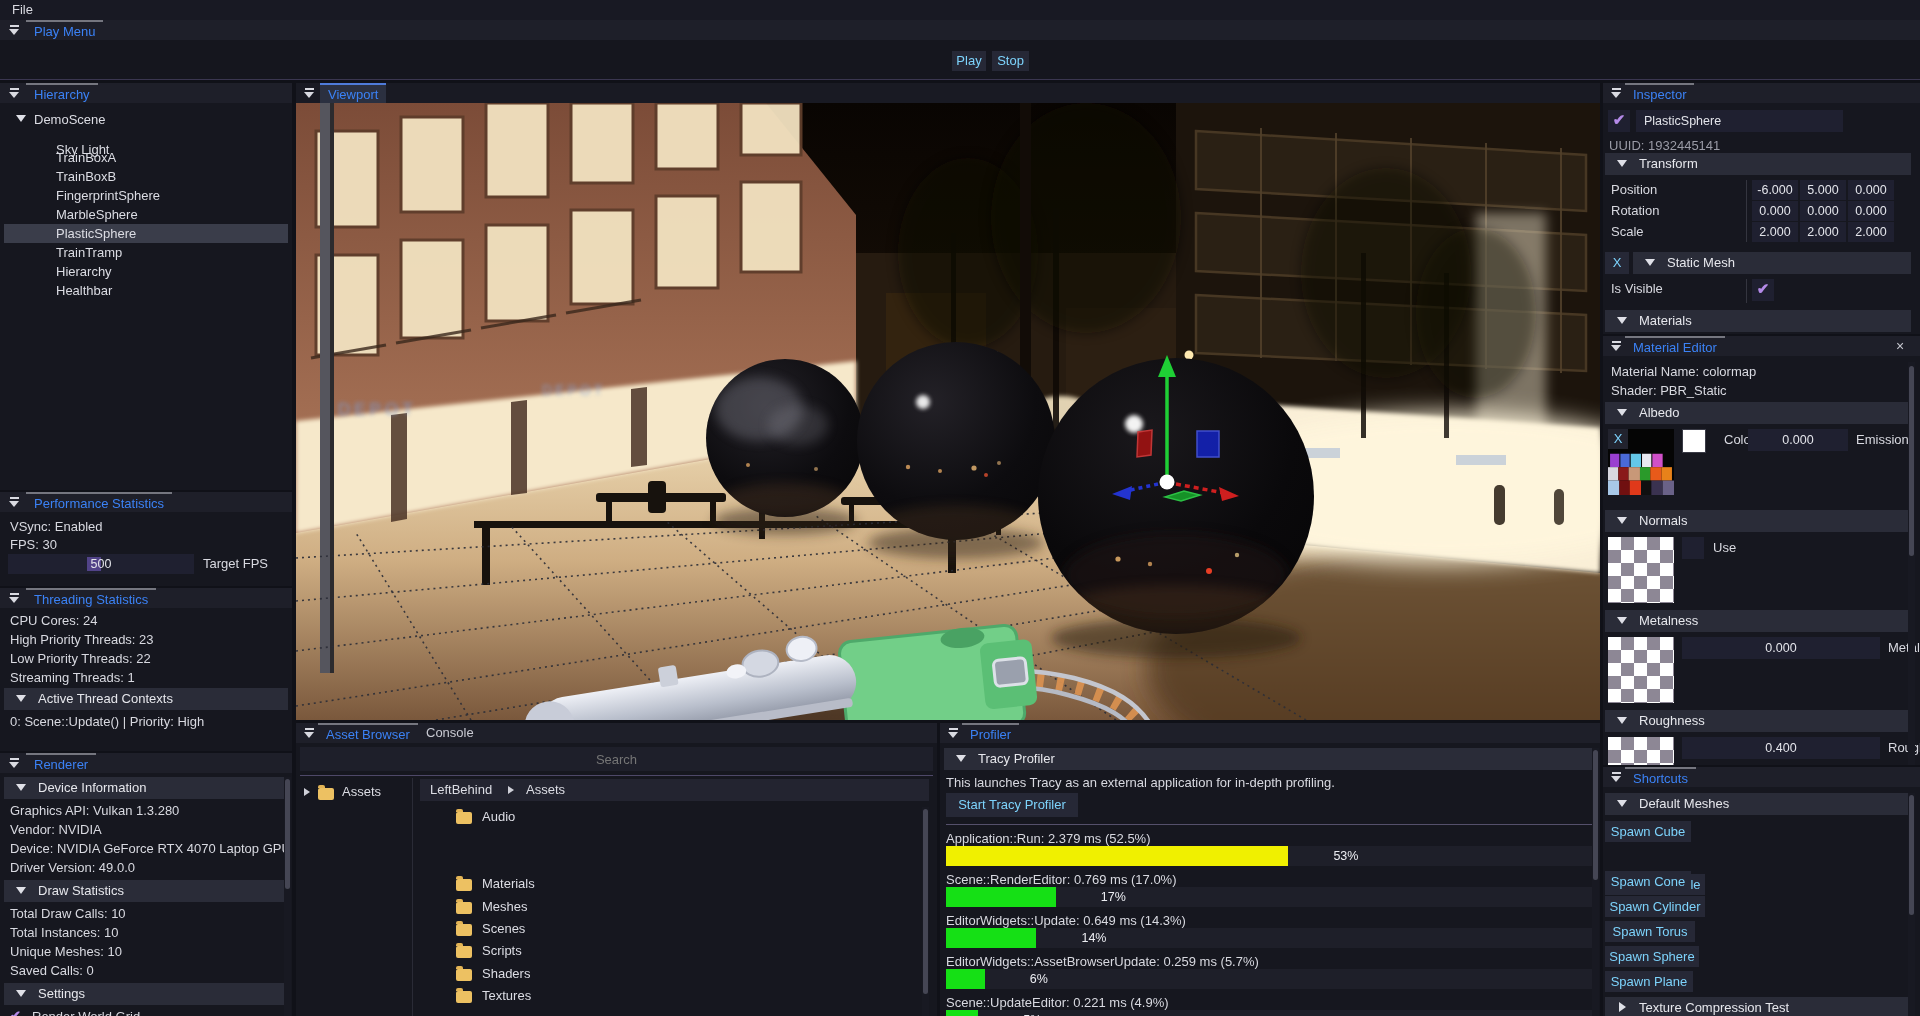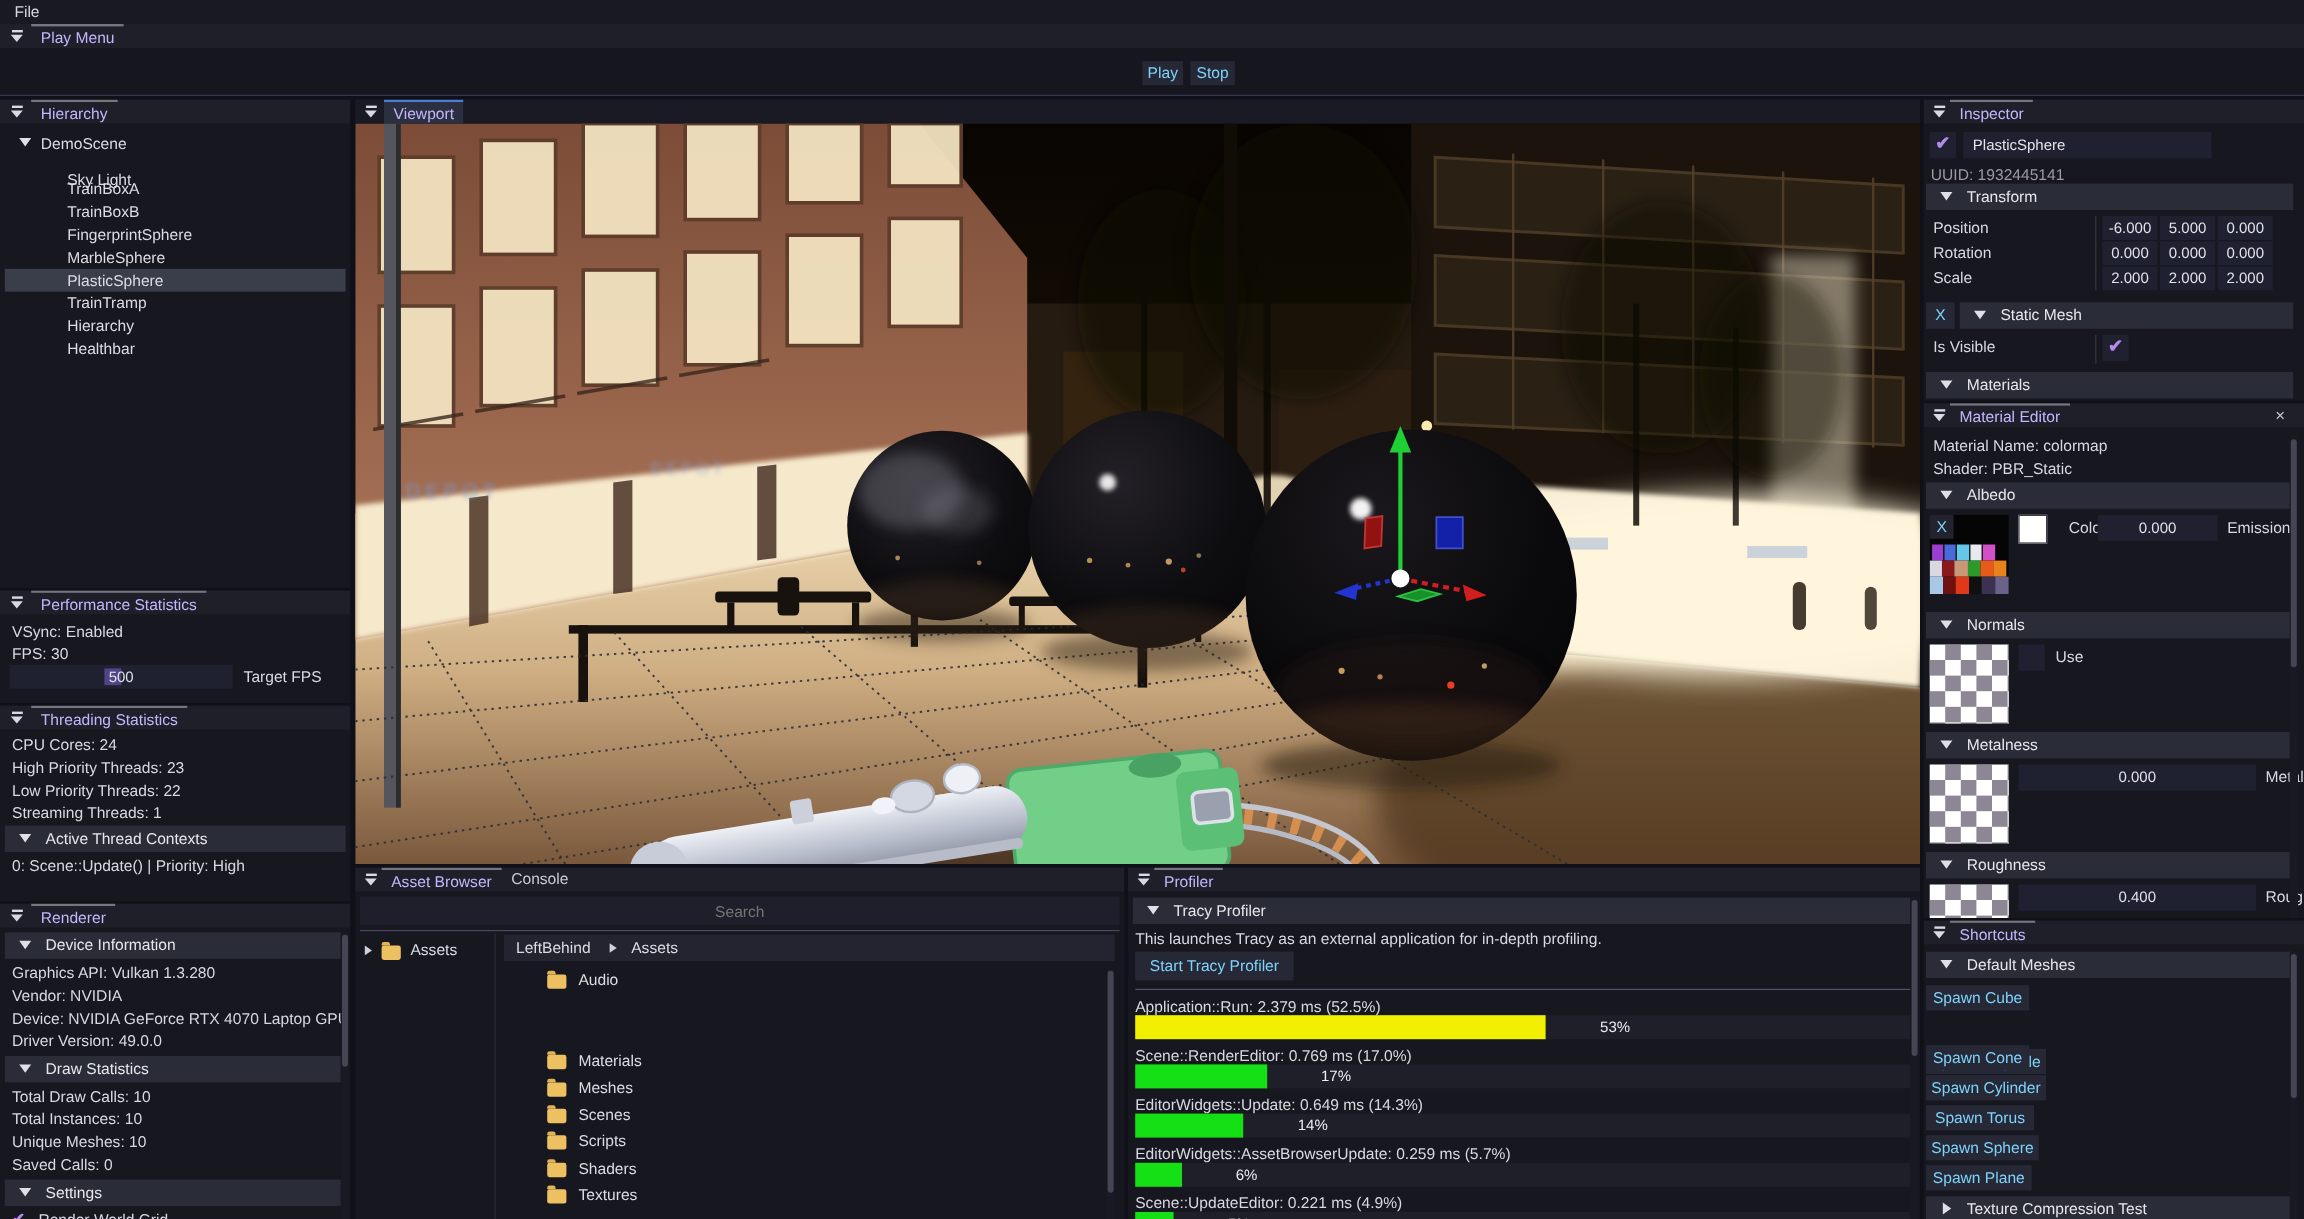--- a/index.html
+++ b/index.html
@@ -3,21 +3,21 @@
 <meta charset="utf-8">
 <style>
   html,body{margin:0;padding:0;background:#0e0f15;}
   #root{position:relative;width:1920px;height:1016px;background:#101118;font-family:"Liberation Sans",sans-serif;font-size:13px;color:#dcdde4;overflow:hidden;}
   .abs{position:absolute;}
   .panel{position:absolute;background:#16171f;overflow:hidden;}
   .phdr{position:absolute;left:0;top:0;right:0;height:20px;background:#1e1f29;}
   .cicon{position:absolute;top:5px;width:11px;height:11px;}
   .cicon::before{content:"";position:absolute;top:0;left:1px;right:1px;height:2px;background:#d9dae1;}
   .cicon::after{content:"";position:absolute;top:4px;left:0;border-left:5.5px solid transparent;border-right:5.5px solid transparent;border-top:6.5px solid #d9dae1;}
-  .tab{position:absolute;top:0;height:20px;line-height:18px;padding:1px 8px 0;border-top:2px solid #75767f;box-sizing:border-box;color:#c4b5fd;white-space:nowrap;}
+  .tab{position:absolute;top:0;height:20px;line-height:18px;padding:1px 8px 0;border-top:2px solid #75767f;box-sizing:border-box;color:#3b82f6;white-space:nowrap;}
   .tab.vp{background:#2b3040;border-top-color:#4f7bd9;}
   .tab.plain{border-top:none;color:#c9cad2;}
   .shdr{position:absolute;background:#2a2c38;height:22px;color:#e6e7ec;white-space:nowrap;}
   .shdr .tri{position:absolute;left:12px;top:7px;width:0;height:0;border-left:5px solid transparent;border-right:5px solid transparent;border-top:7px solid #dfe0e7;}
   .shdr .trir{position:absolute;left:14px;top:5px;width:0;height:0;border-top:5px solid transparent;border-bottom:5px solid transparent;border-left:7px solid #dfe0e7;}
   .shdr .lbl{position:absolute;left:34px;top:3px;}
   .ln{position:absolute;color:#d8d9e0;white-space:nowrap;}
   .dim{color:#9a9ba6;}
   .field{position:absolute;background:#1f2030;color:#e3e4ea;text-align:center;font-size:12.5px;box-sizing:border-box;}
   .btn{position:absolute;background:#262836;color:#7dd3fc;text-align:center;box-sizing:border-box;white-space:nowrap;}

